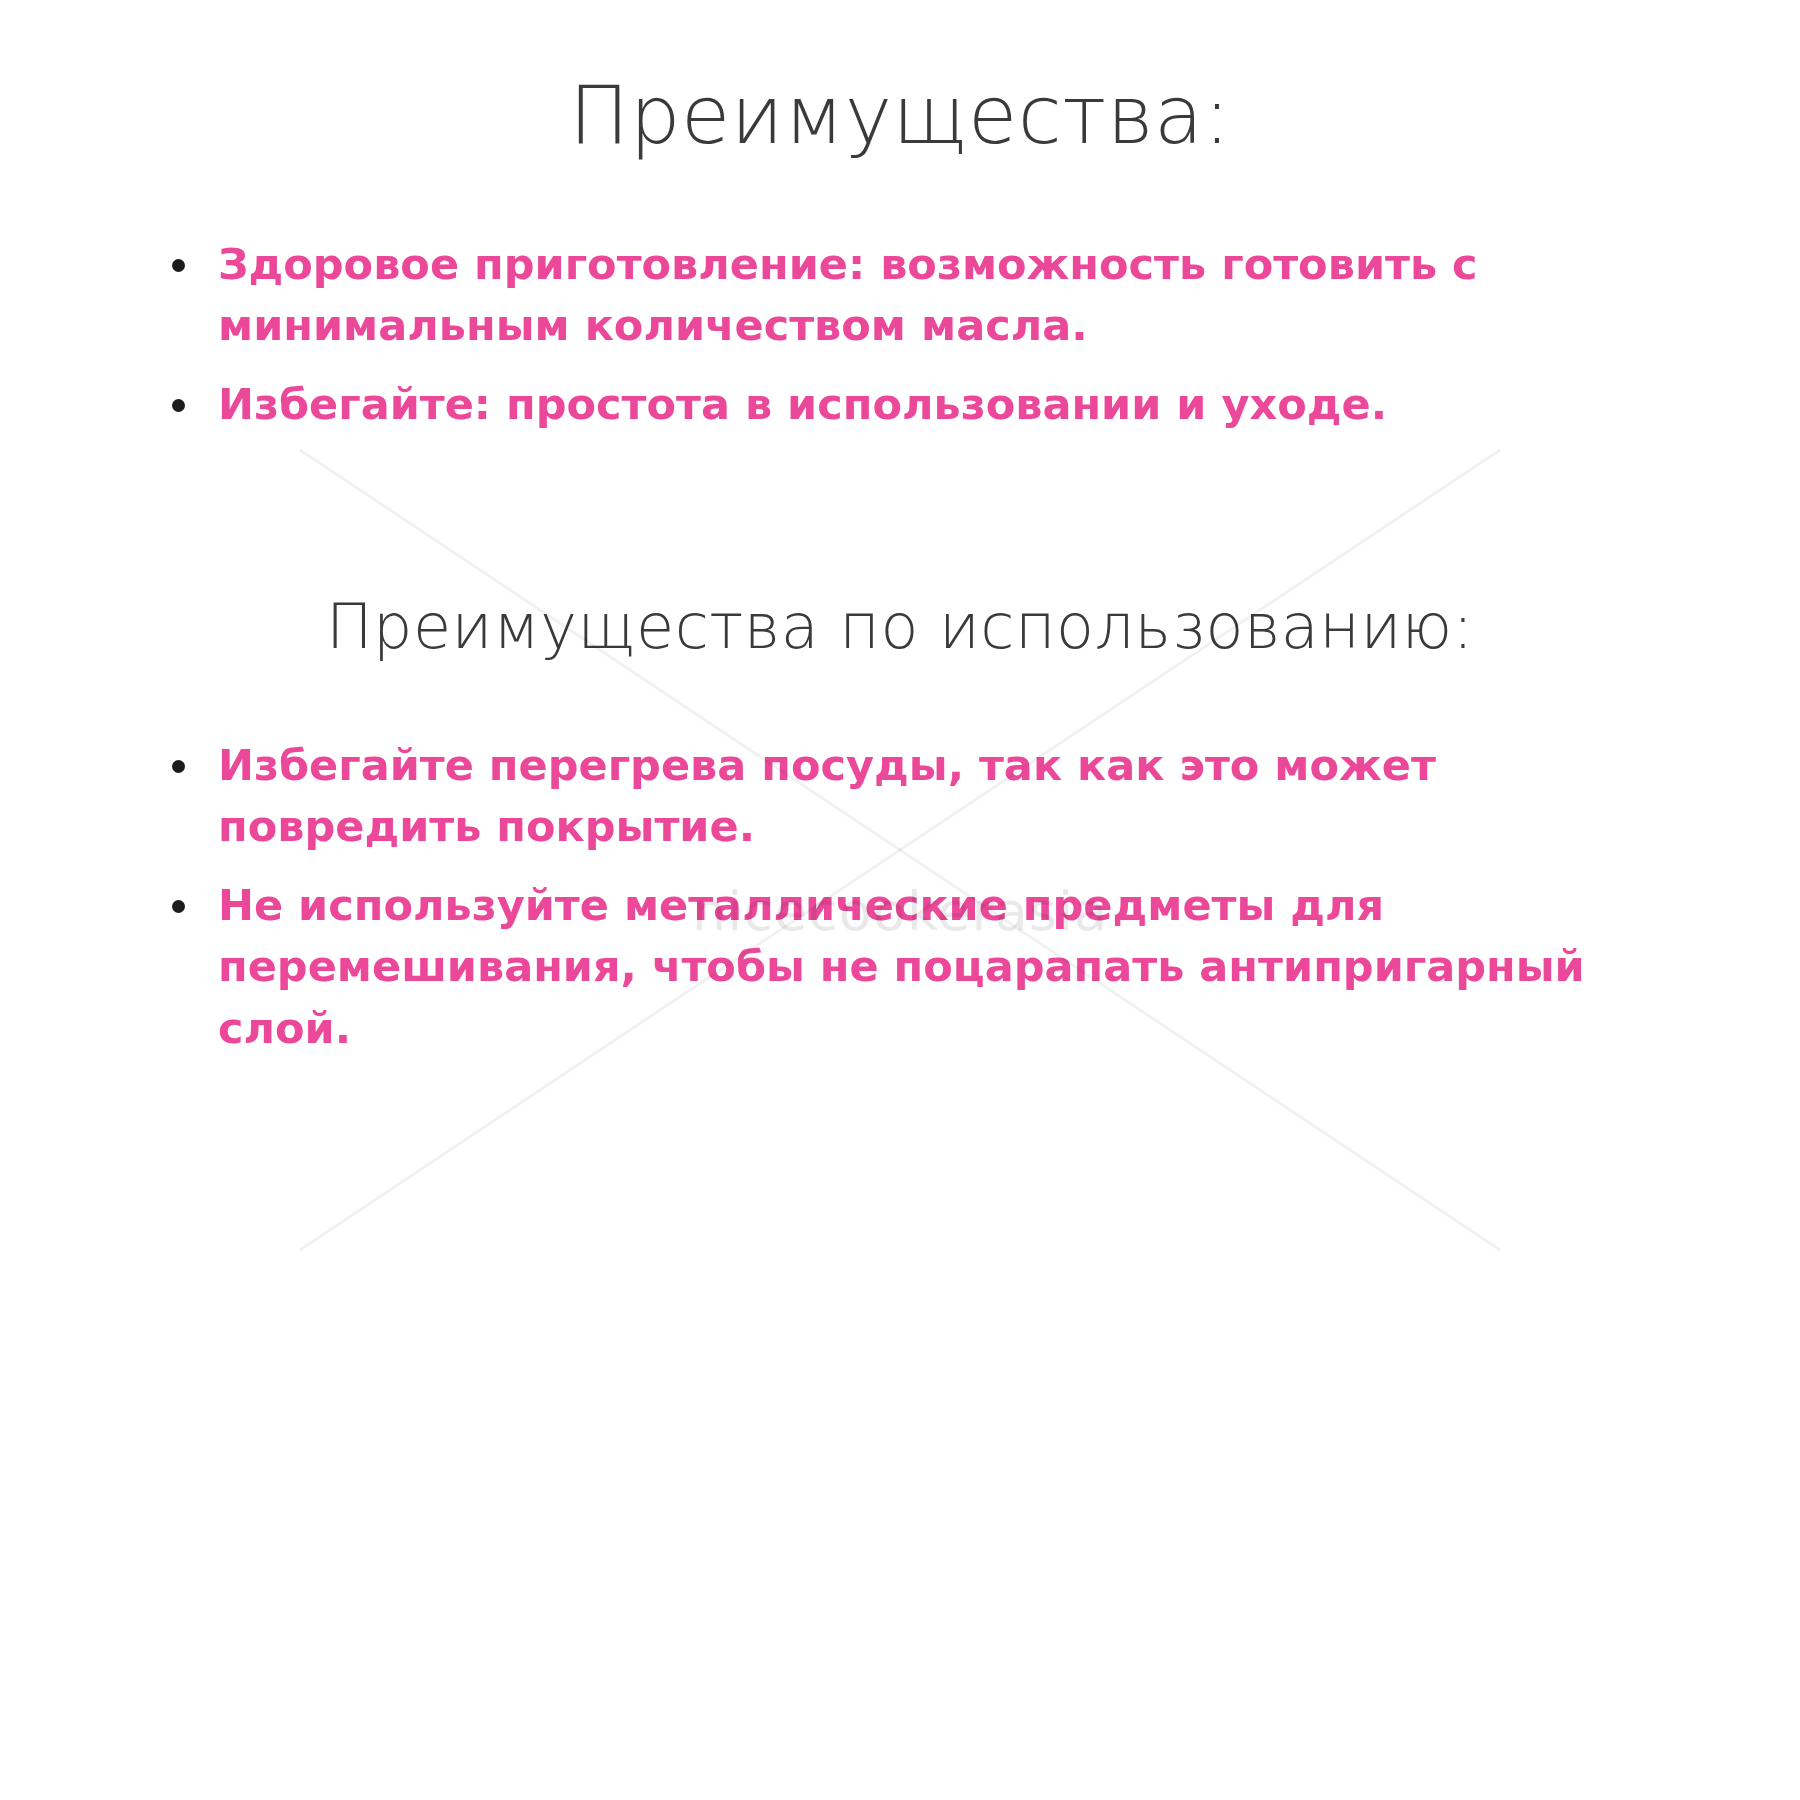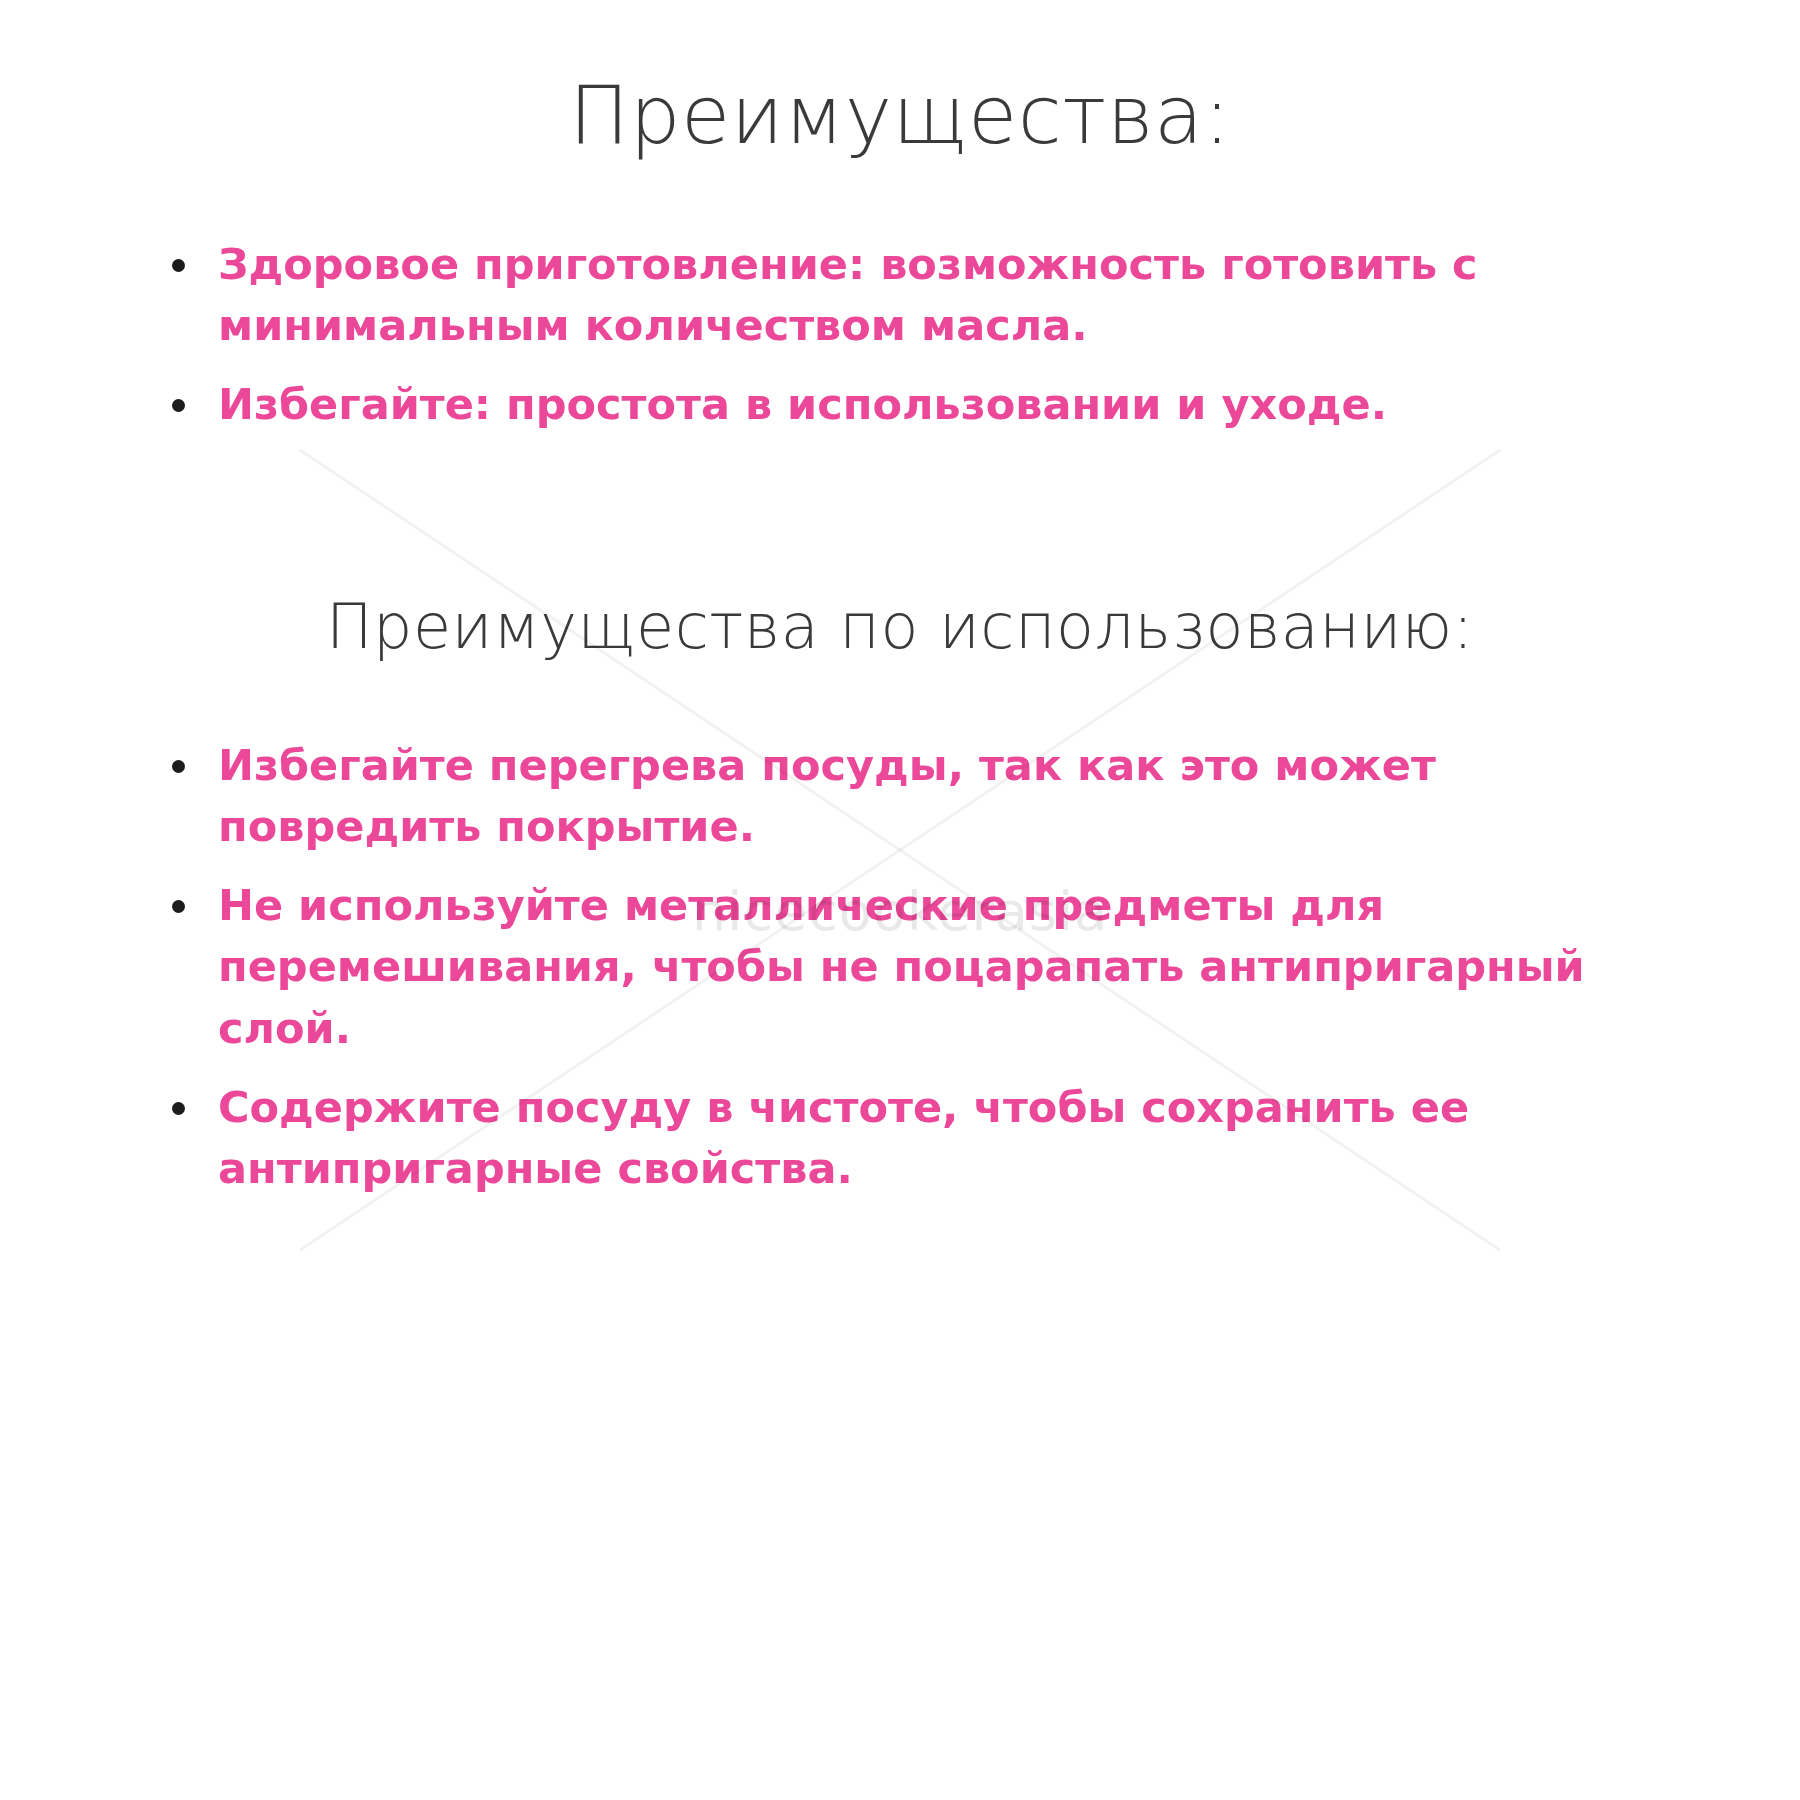--- a/index.html
+++ b/index.html
@@ -133,17 +133,16 @@
     <ul class="bullet-list" id="list-benefits">
       <li>Здоровое приготовление: возможность готовить с минимальным количеством масла.</li>
       <li>Избегайте: простота в использовании и уходе.</li>
     </ul>
 
     <h2 class="section-title" id="title-recommendations">Преимущества по использованию:</h2>
 
     <ul class="bullet-list" id="list-recommendations">
       <li>Избегайте перегрева посуды, так как это может повредить покрытие.</li>
       <li>Не используйте металлические предметы для перемешивания, чтобы не поцарапать антипригарный слой.</li>
-      <li>Содержите посуду в чистоте, чтобы сохранить ее антипригарные свойства.</li>
     </ul>
 
   </div>
 </div>
 
 </body></html>

